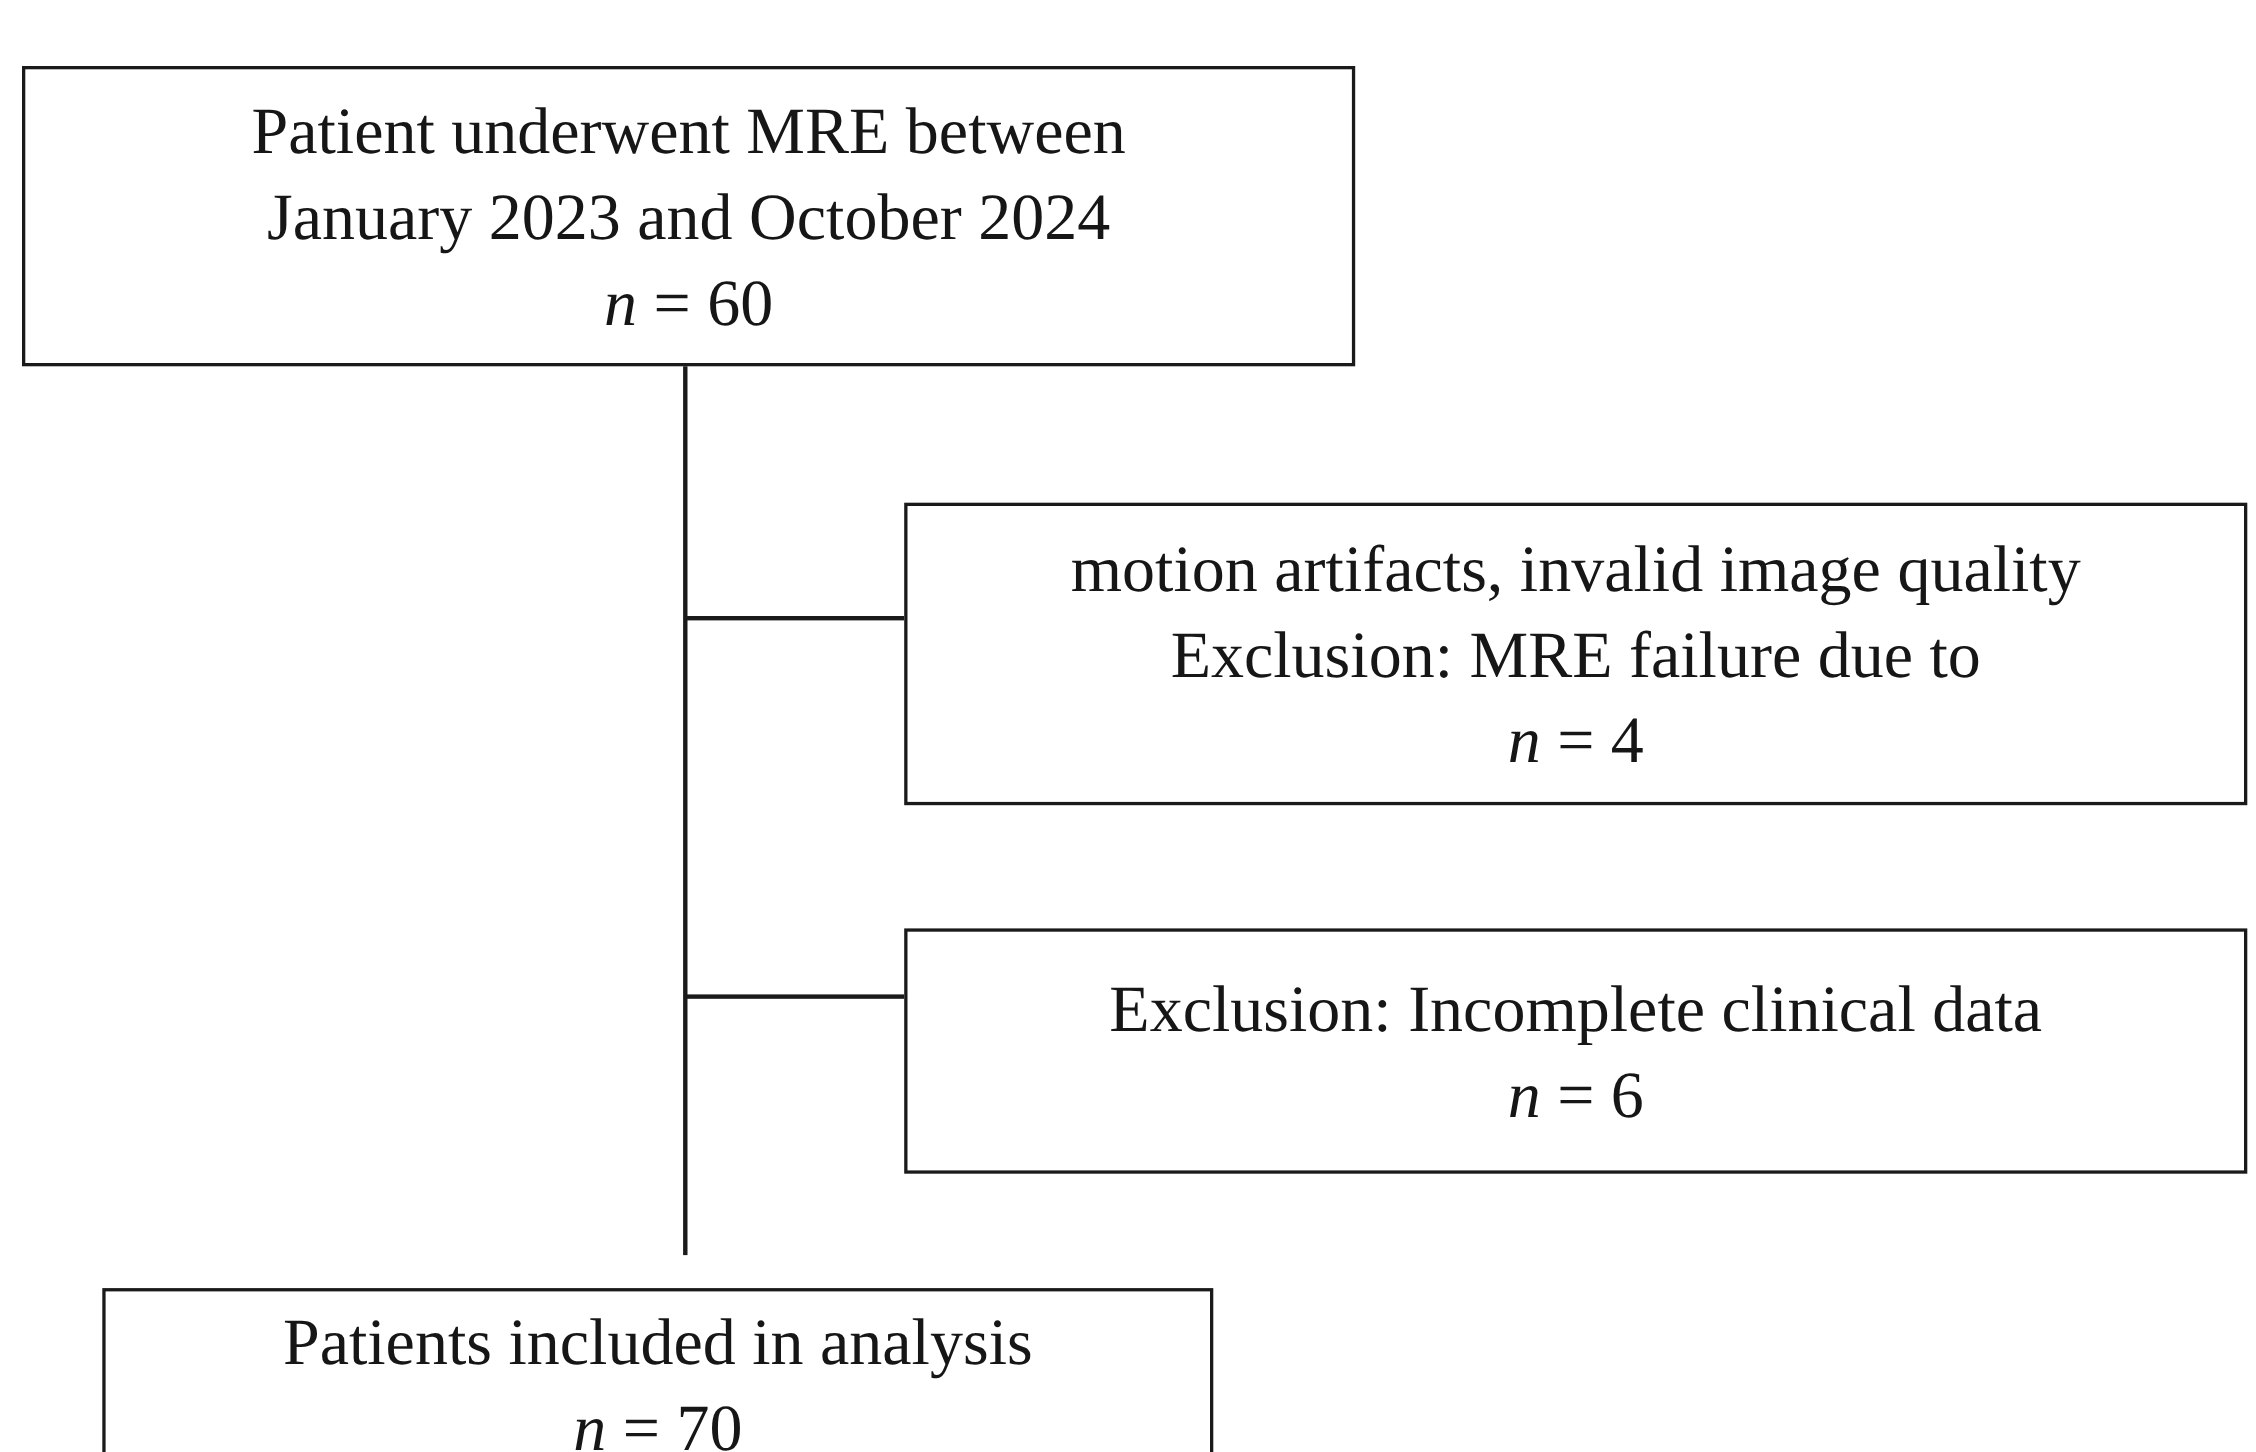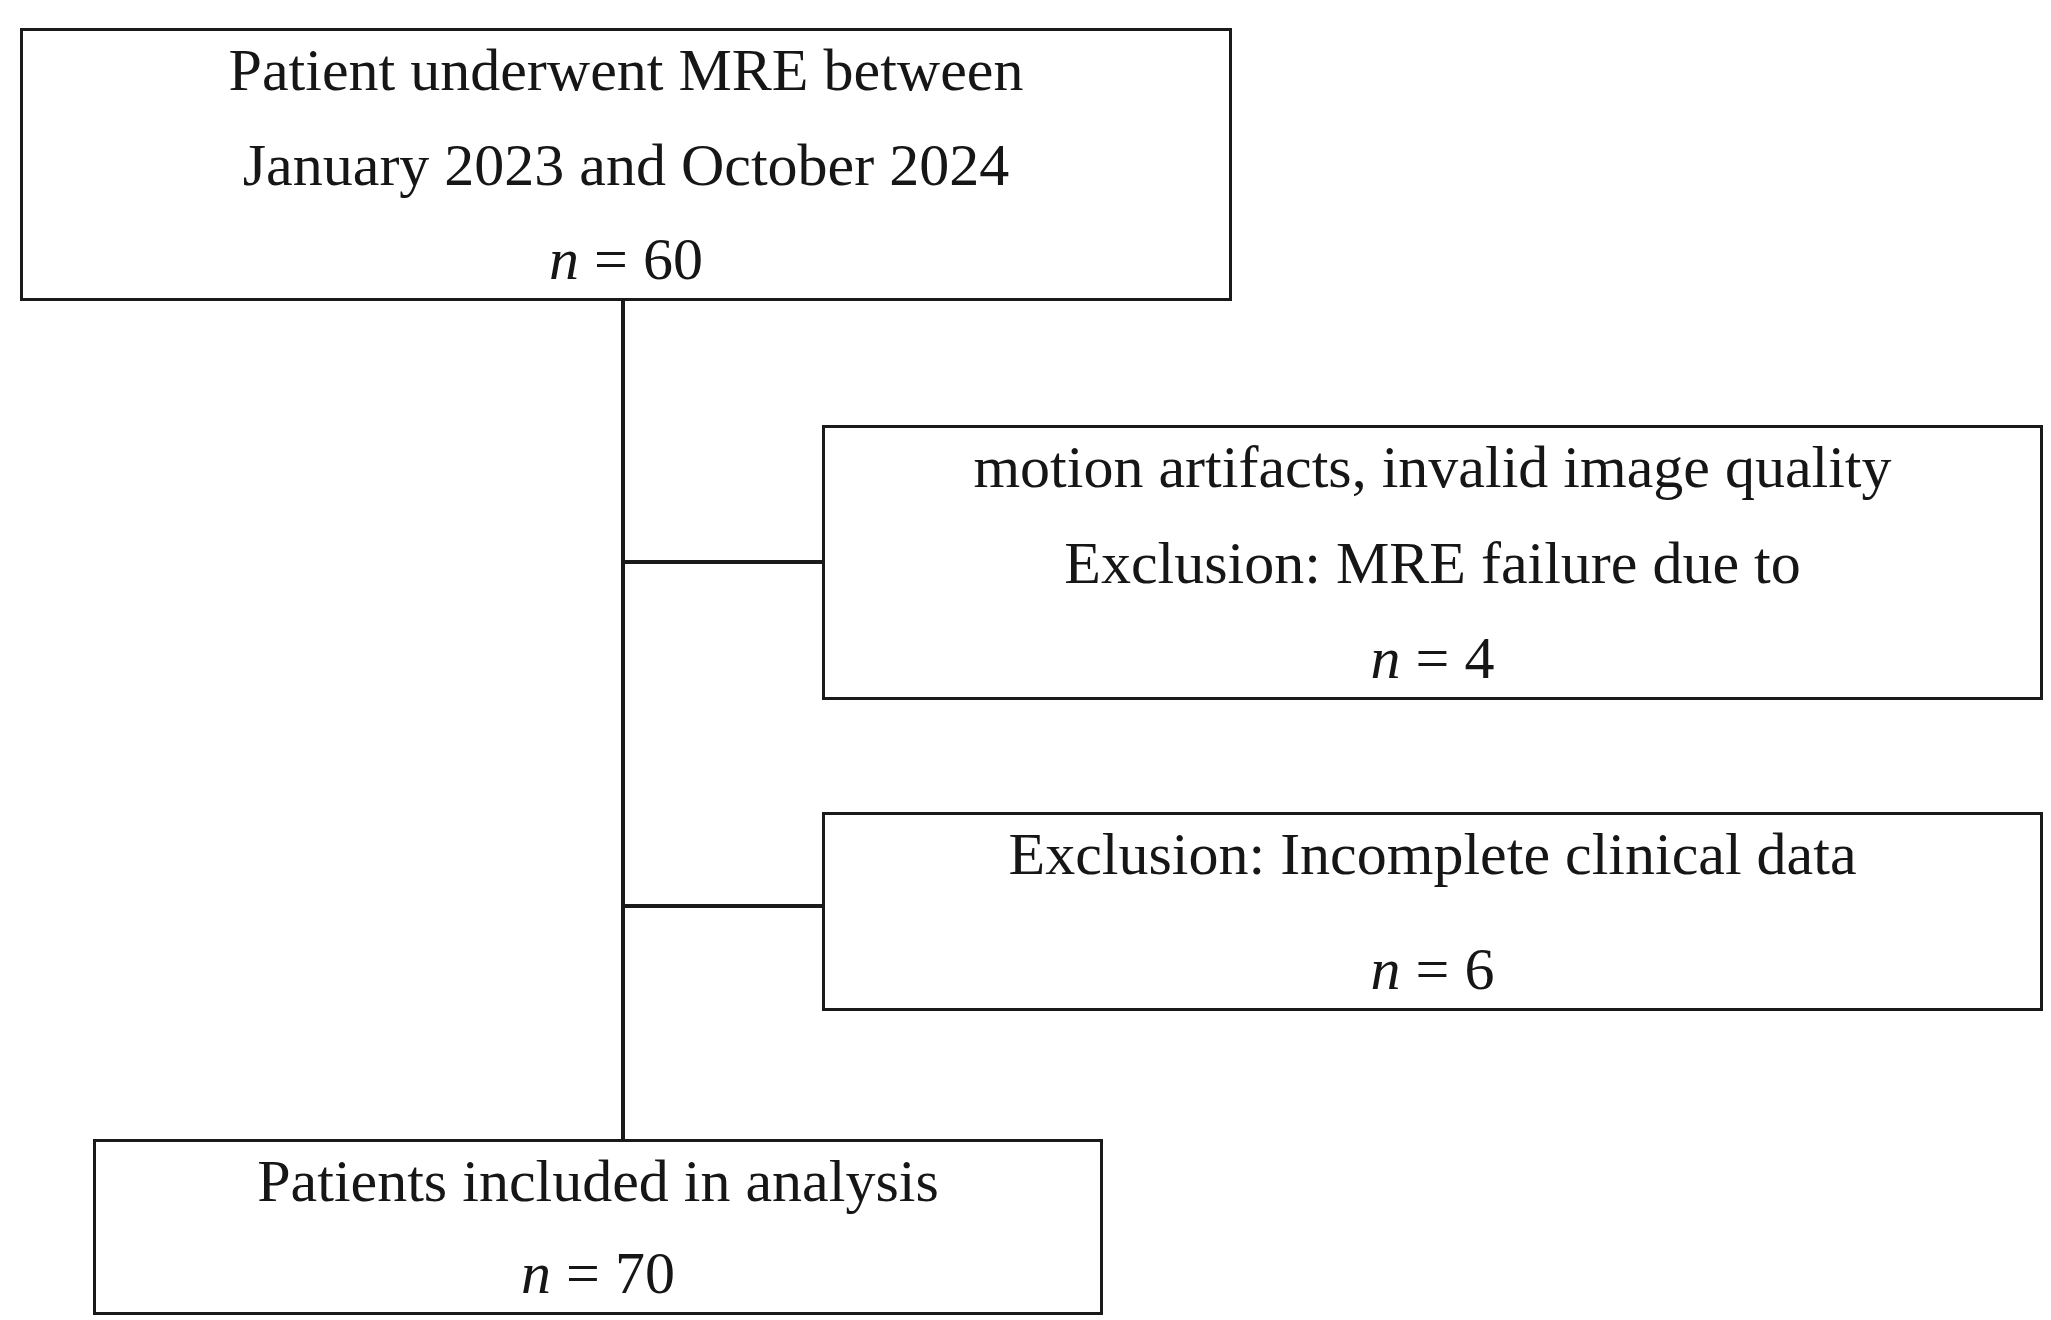--- a/index.html
+++ b/index.html
@@ -18,29 +18,30 @@
     overflow: hidden;
   }
   .flow-box {
     position: absolute;
     box-sizing: border-box;
     border: 3px solid #1a1a1a;
     background: #ffffff;
     display: flex;
     flex-direction: column;
     align-items: center;
-    justify-content: space-between;
+    justify-content: center;
     text-align: center;
     font-size: 60px;
     line-height: 78px;
     white-space: nowrap;
+    margin-top: 32px;
   }
   .box-top      { left: 20px;  top: 28px;   width: 1212px; height: 273px; }
   .box-ex1      { left: 822px; top: 425px;  width: 1221px; height: 275px; }
-  .box-ex2      { left: 822px; top: 812px;  width: 1221px; height: 199px; }
+  .box-ex2      { left: 822px; top: 812px;  width: 1221px; height: 223px; }
   .box-included { left: 93px;  top: 1139px; width: 1010px; height: 176px; }
 
   .connector {
     position: absolute;
     background: #1a1a1a;
   }
   .vline   { left: 621px; top: 299px; width: 4px;   height: 842px; }
   .branch1 { left: 623px; top: 560px; width: 199px; height: 4px; }
   .branch2 { left: 623px; top: 904px; width: 199px; height: 4px; }
 

